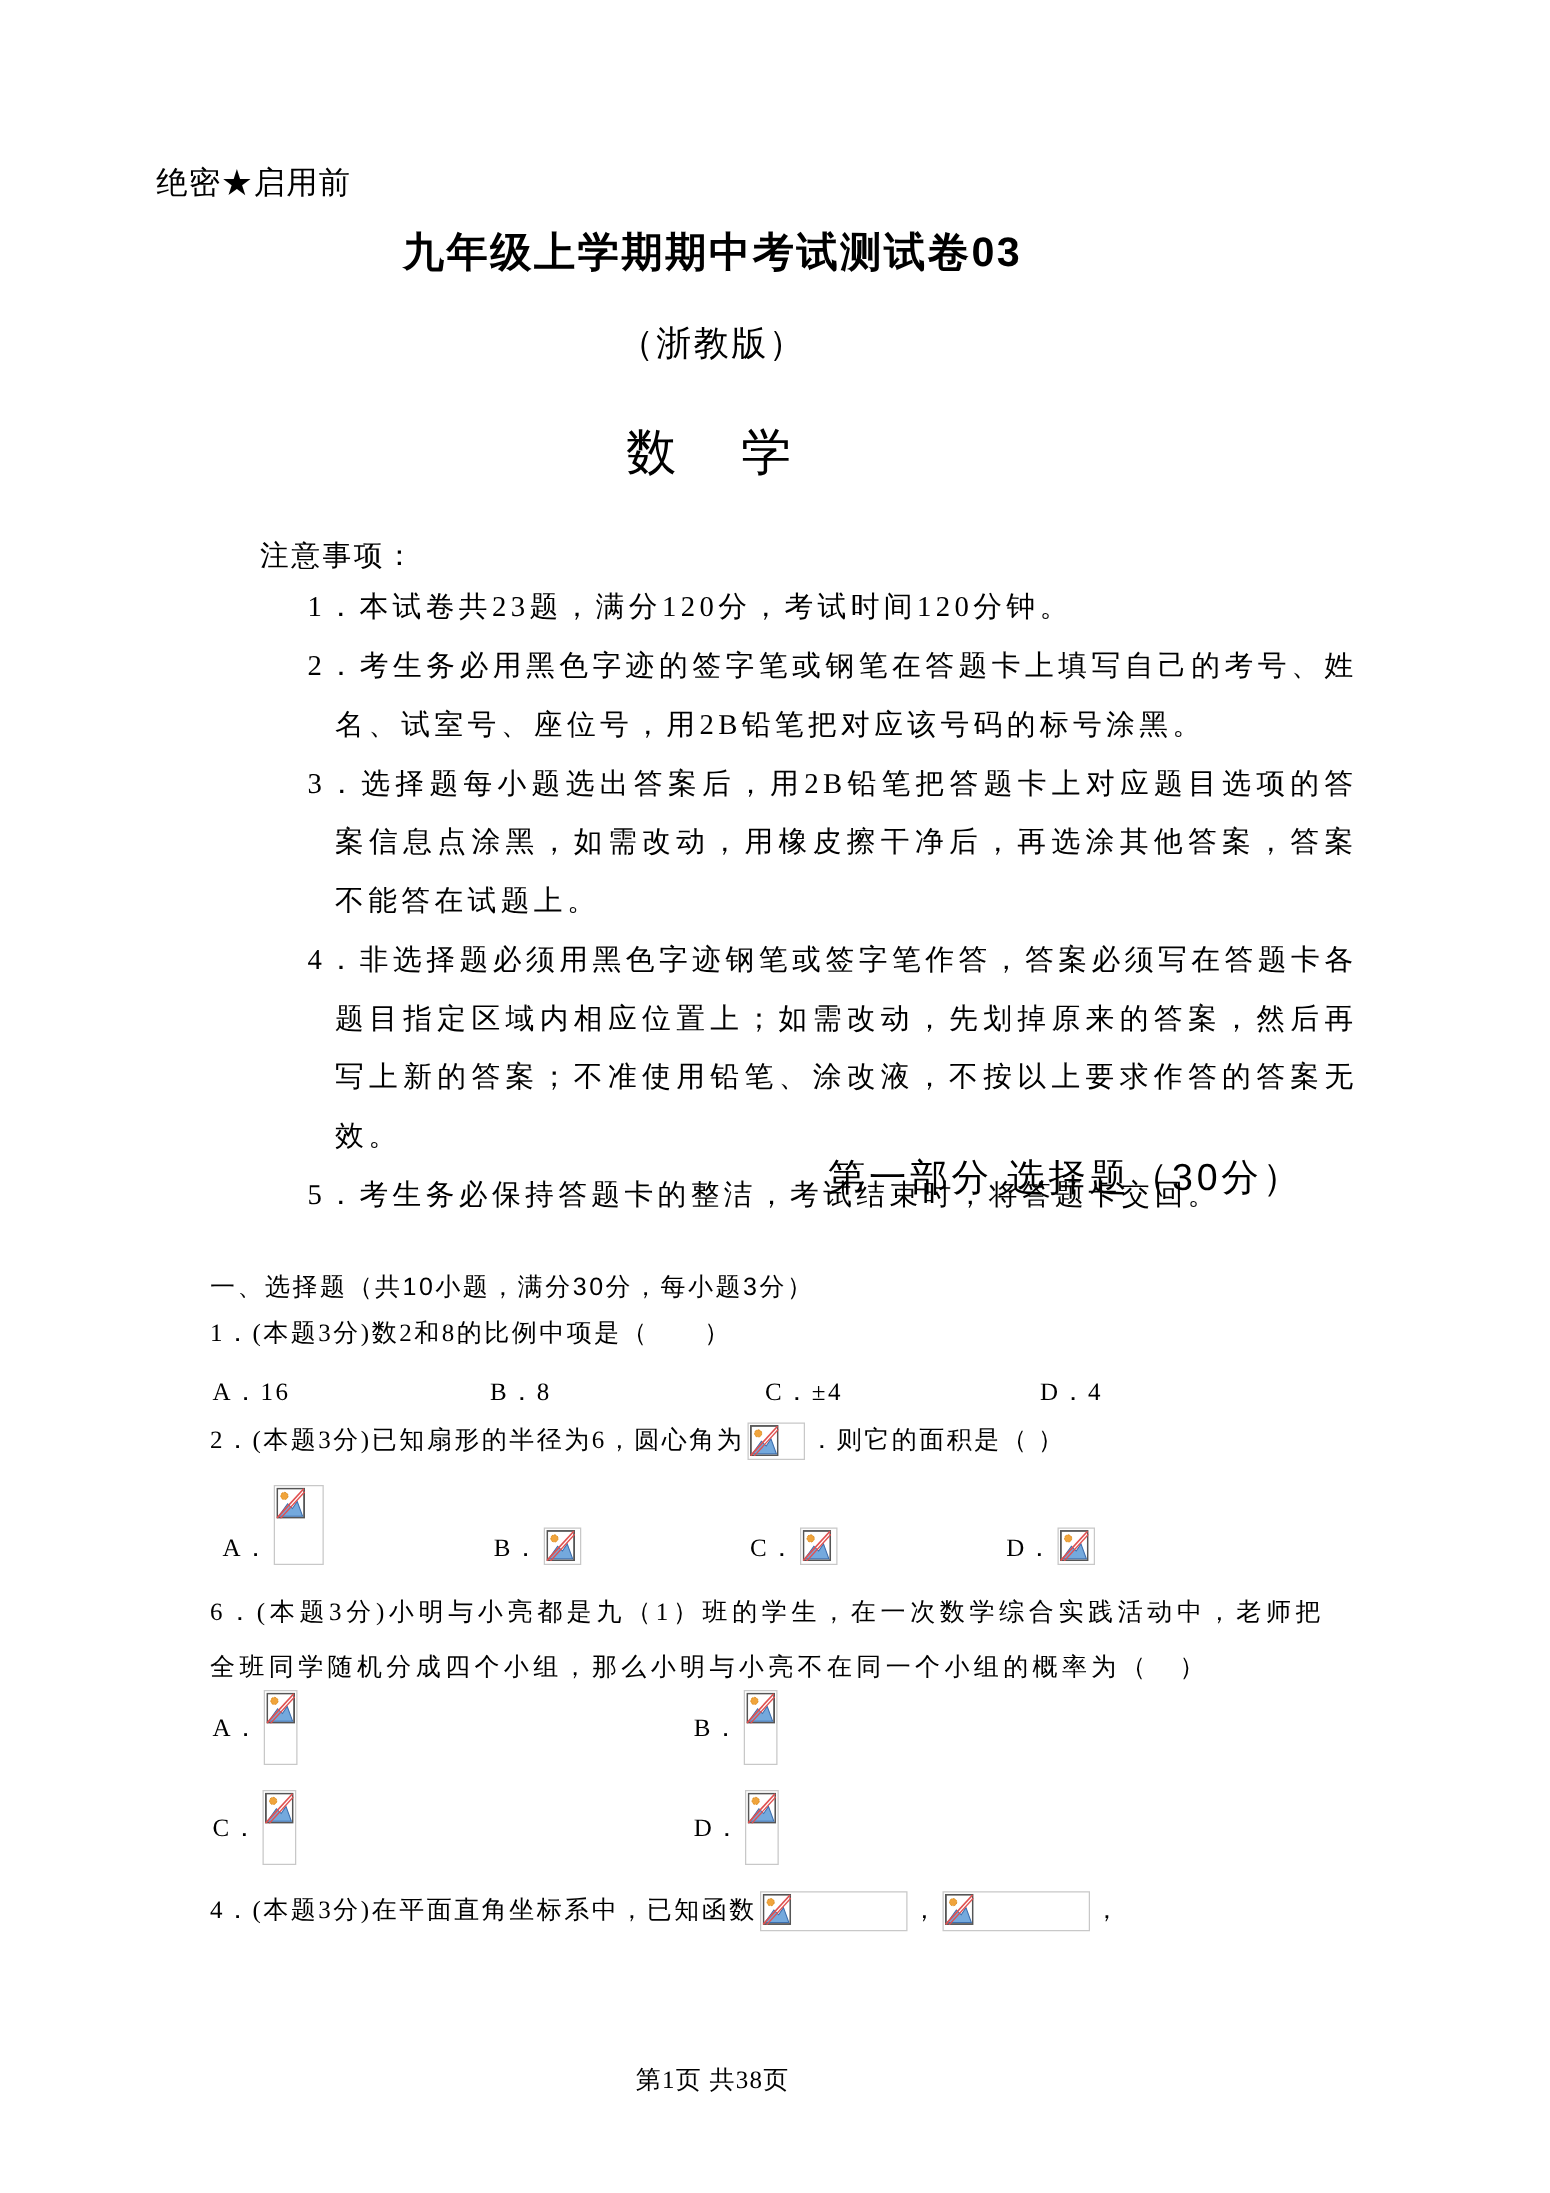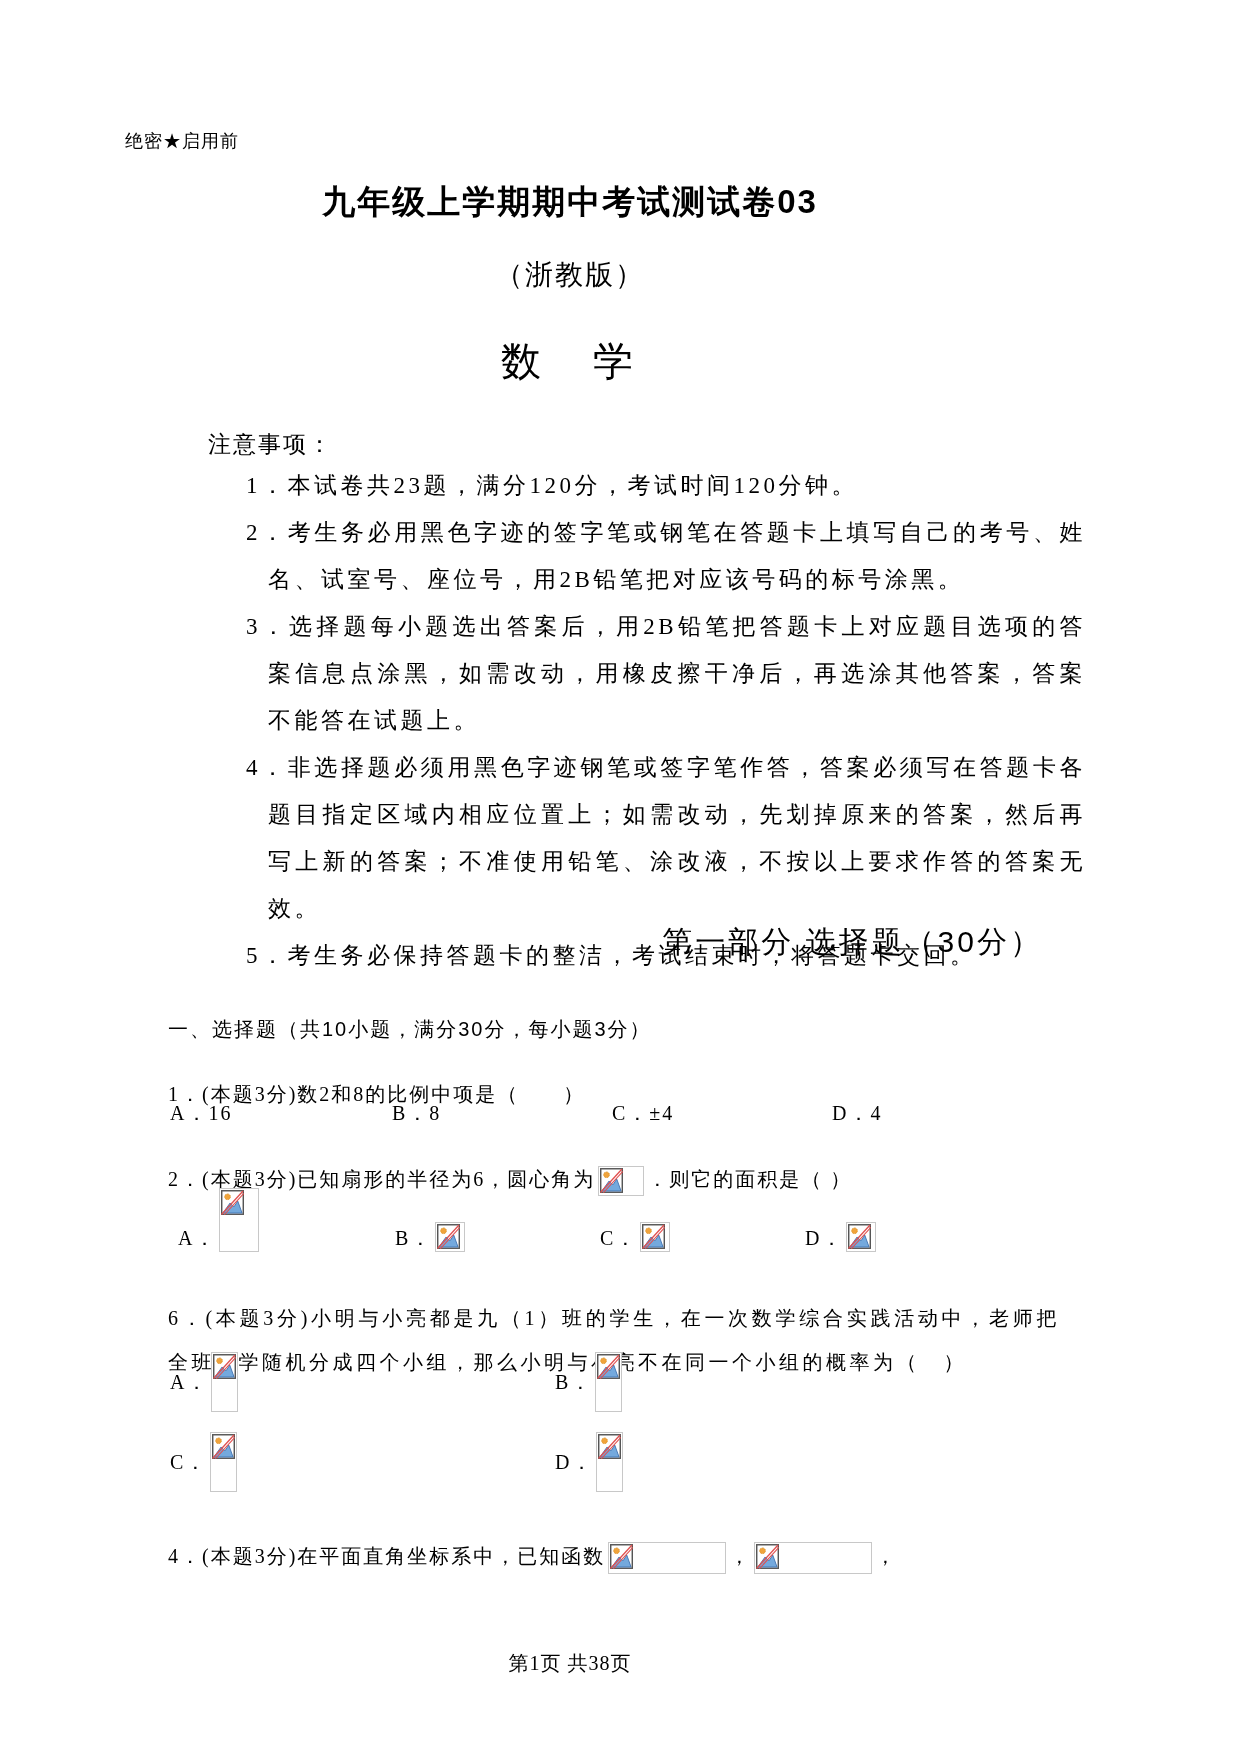--- a/index.html
+++ b/index.html
@@ -6,21 +6,21 @@
   html, body { background:#ffffff; }
   body {
     width:1240px; height:1754px;
     font-family:"Liberation Serif","DejaVu Serif",serif;
     color:#000000;
   }
   .page { position:relative; width:1240px; height:1754px; background:#ffffff; overflow:hidden; }
 
   .classified {
     position:absolute; left:125px; top:129px;
-    font-size:18px; letter-spacing:1px;
+    font-size:25px; letter-spacing:1px;
   }
 
   .hdr { position:absolute; left:125px; width:890px; text-align:center; }
   .title {
     top:180px; font-size:33px; font-weight:600; letter-spacing:2px;
     font-family:"Liberation Sans","DejaVu Sans",sans-serif;
   }
   .edition { top:256px; font-size:28px; letter-spacing:2px; }
   .subject {
     top:334px; font-size:40px; font-weight:400; letter-spacing:6px;
@@ -40,21 +40,21 @@
     position:absolute; left:168px; top:922px; width:875px; text-align:right;
     font-size:30px; letter-spacing:3px;
     font-family:"Liberation Sans","DejaVu Sans",sans-serif;
   }
   .part-subtitle {
     position:absolute; left:168px; top:1016px;
     font-size:20px; letter-spacing:2px;
     font-family:"Liberation Sans","DejaVu Sans",sans-serif;
   }
 
-  .q { position:absolute; left:168px; font-size:20px; letter-spacing:2px;margin-top:28px; }
+  .q { position:absolute; left:168px; font-size:20px; letter-spacing:2px; }
   .q-nowrap { white-space:nowrap; }
   .q1-text { top:1053px; }
   .q1-opts {
     position:absolute; left:170px; top:1100px; width:894px;
     display:grid; grid-template-columns:222px 220px 220px auto;
     font-size:20px; letter-spacing:2px;
   }
 
   .q2-text { top:1138px; }
   .q2-opts {

